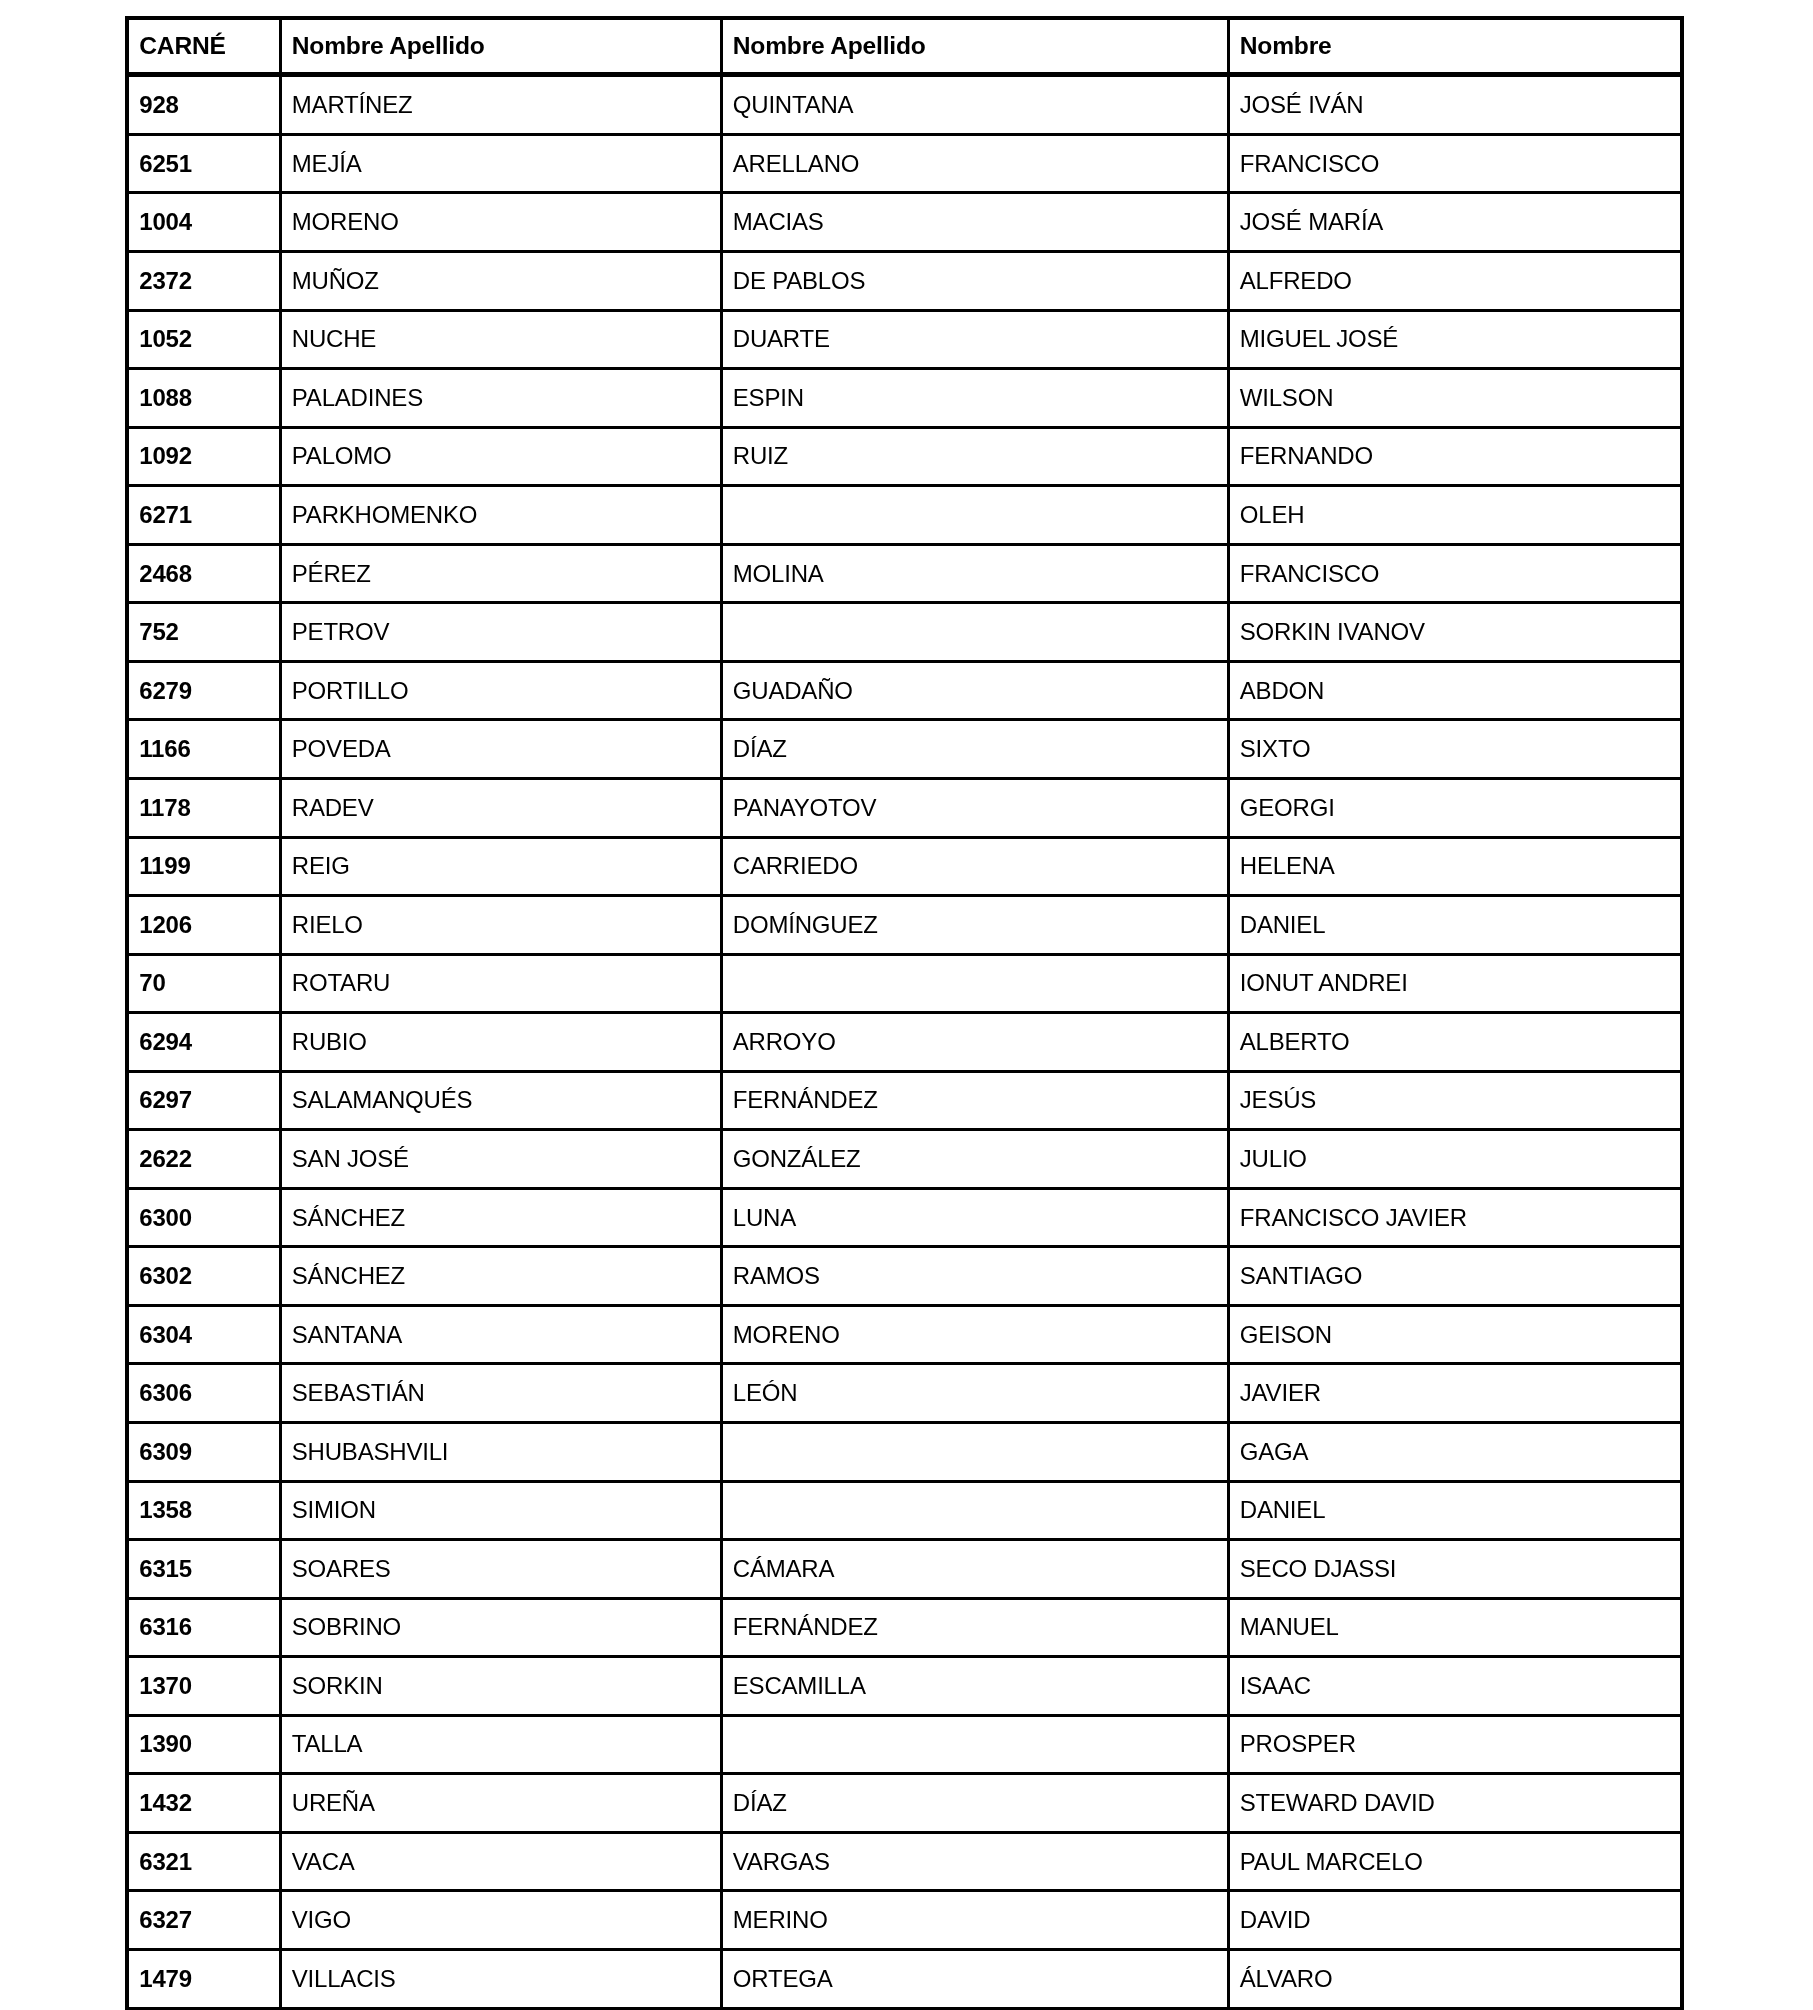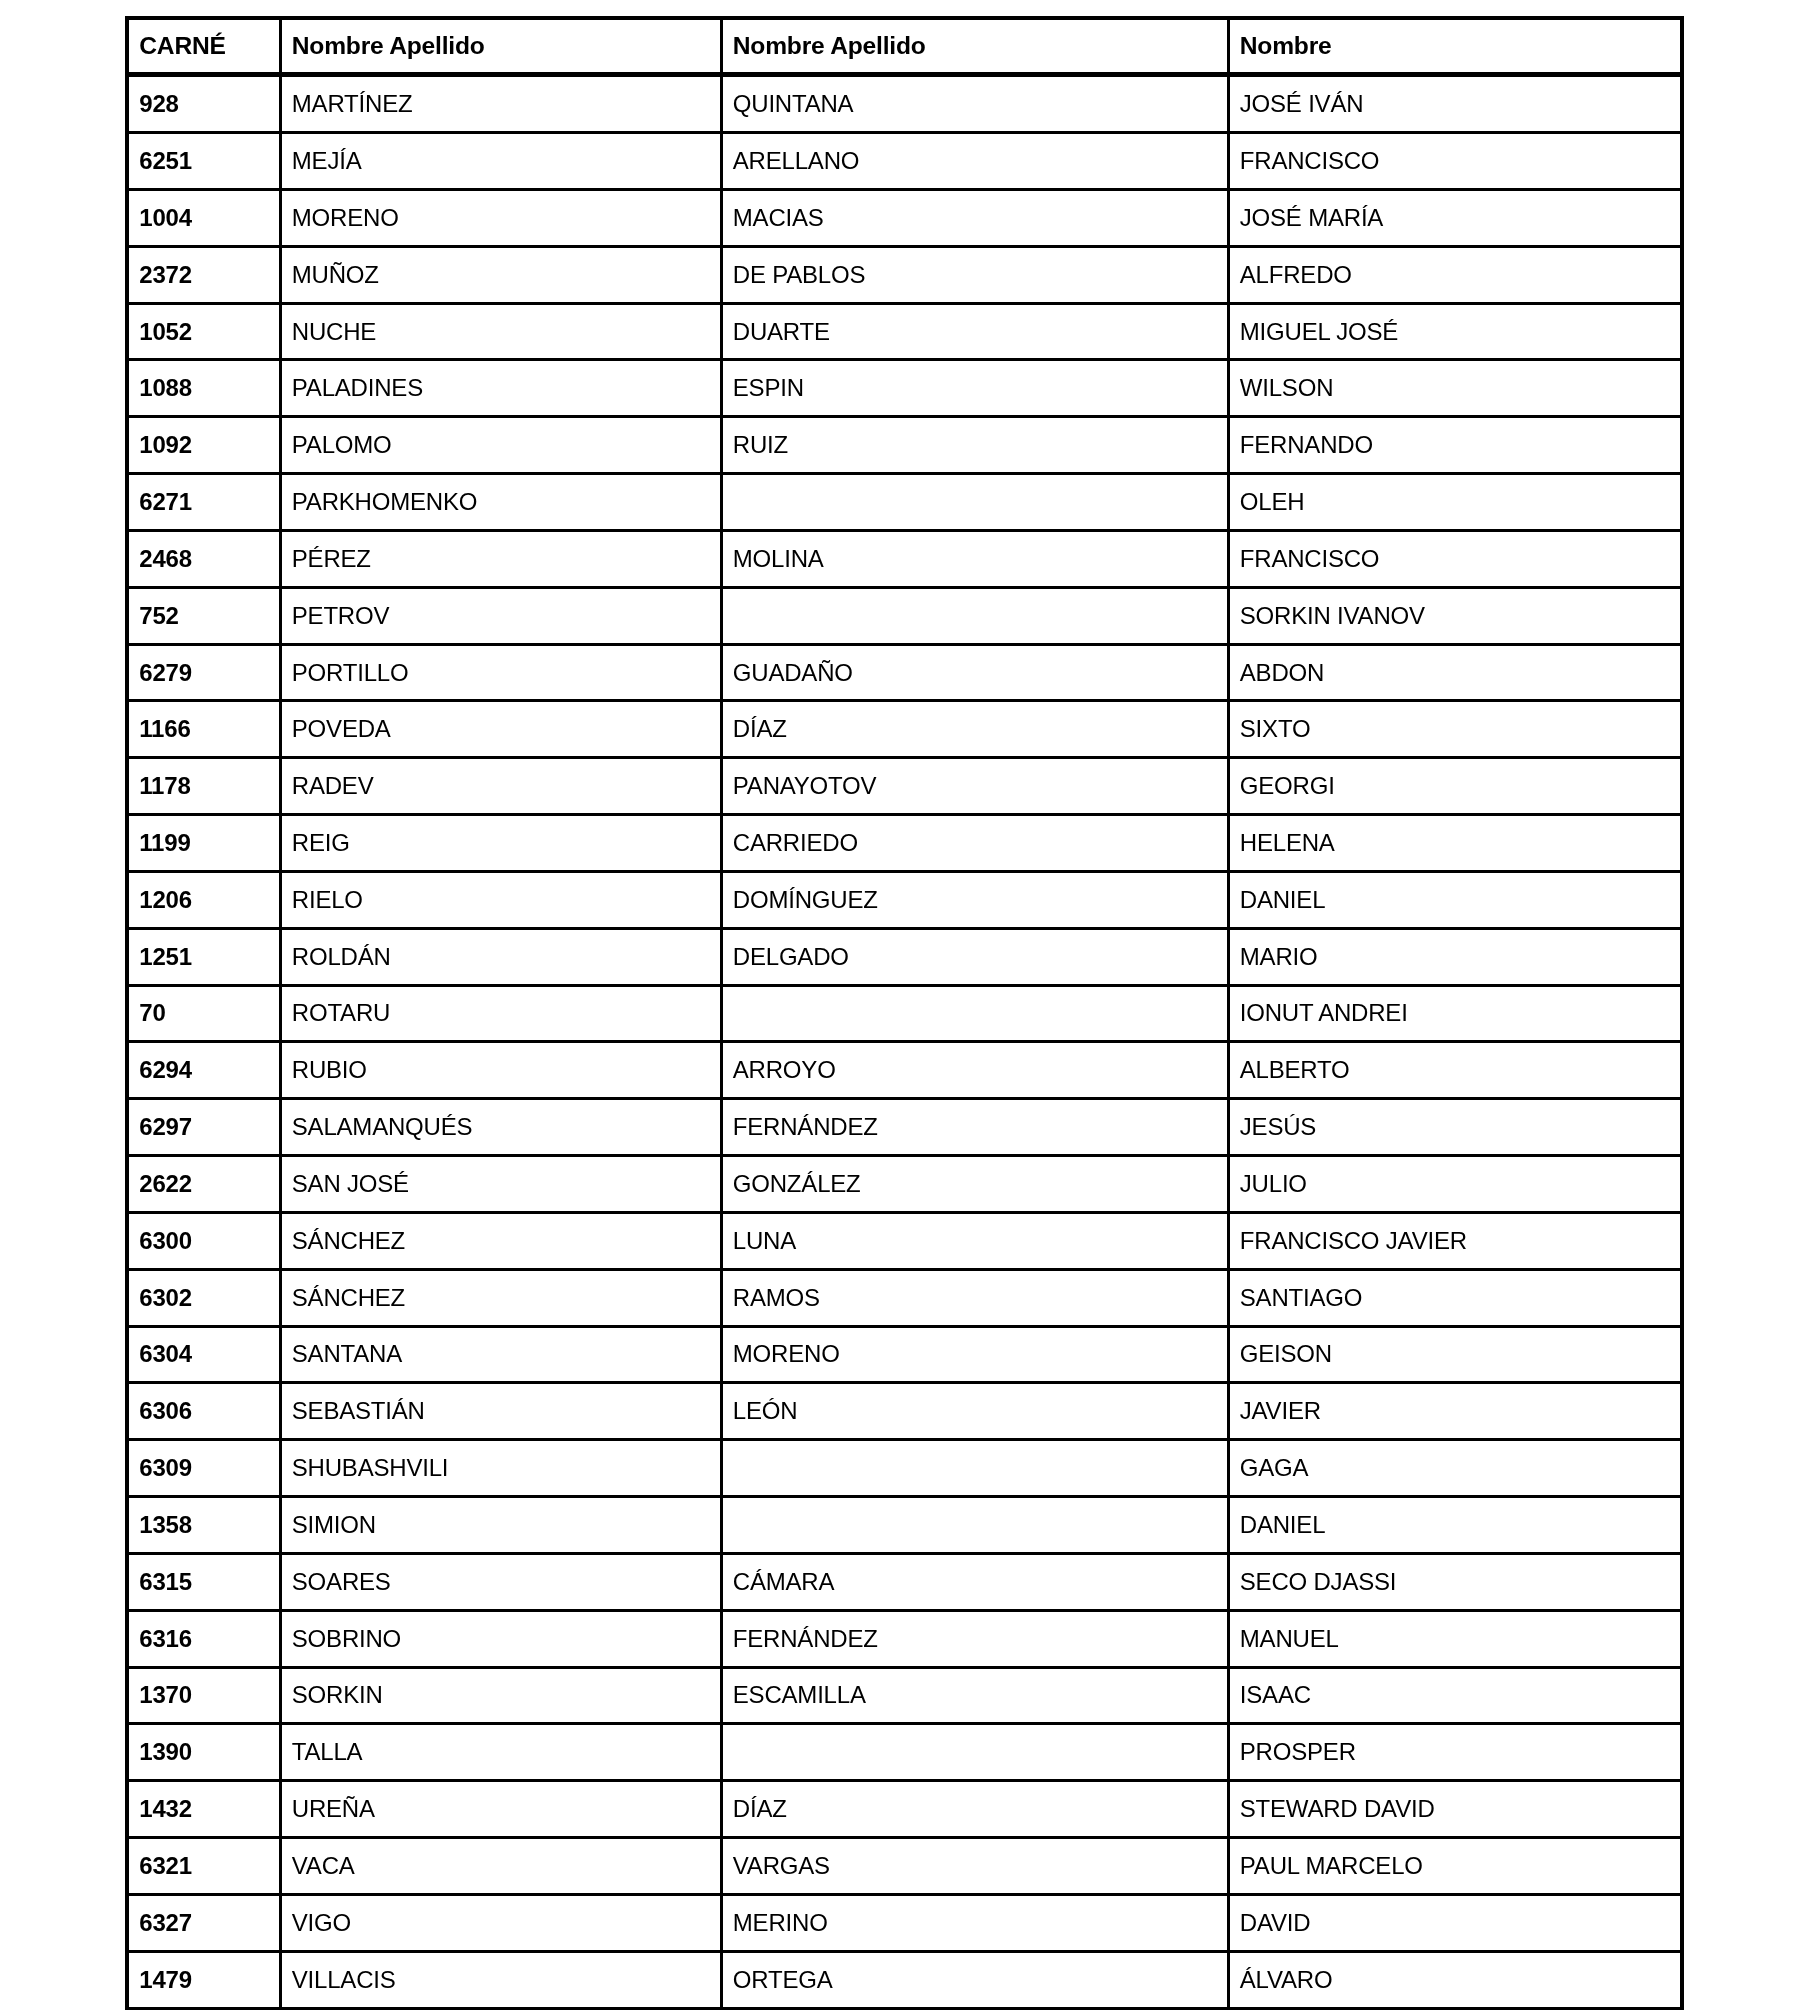--- a/index.html
+++ b/index.html
@@ -143,26 +143,20 @@
           <td>CARRIEDO</td>
           <td>HELENA</td>
         </tr>
         <tr>
           <td class="carne">1206</td>
           <td>RIELO</td>
           <td>DOMÍNGUEZ</td>
           <td>DANIEL</td>
         </tr>
         <tr>
-          <td class="carne">1251</td>
-          <td>ROLDÁN</td>
-          <td>DELGADO</td>
-          <td>MARIO</td>
-        </tr>
-        <tr>
           <td class="carne">70</td>
           <td>ROTARU</td>
           <td></td>
           <td>IONUT ANDREI</td>
         </tr>
         <tr>
           <td class="carne">6294</td>
           <td>RUBIO</td>
           <td>ARROYO</td>
           <td>ALBERTO</td>

